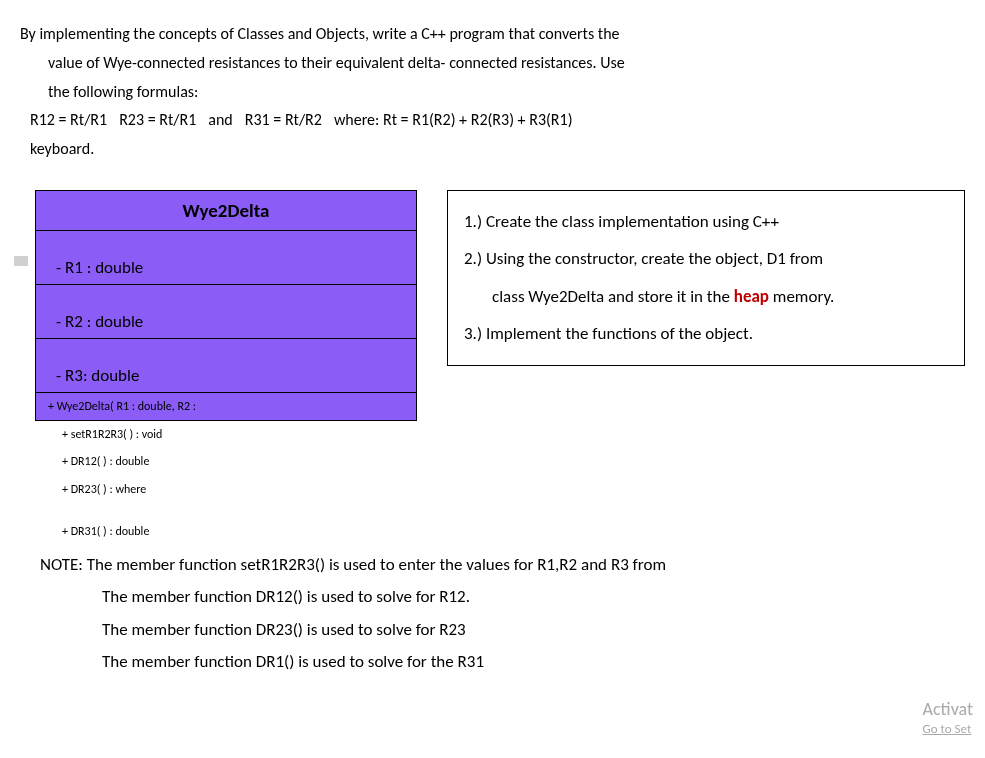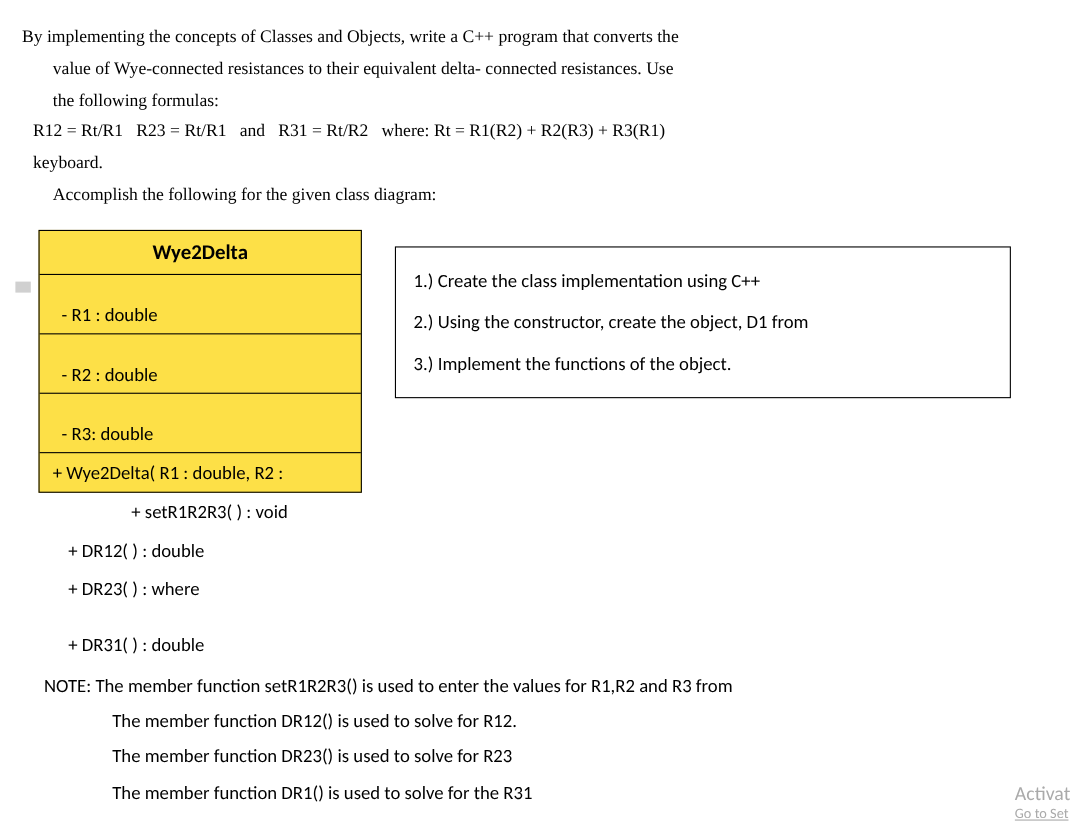--- a/index.html
+++ b/index.html
@@ -12,22 +12,21 @@
       font-size: 16px;
       color: #000;
       background: #fff;
       padding: 20px 20px 20px 20px;
       width: 985px;
       height: 758px;
       position: relative;
     }
     .intro-section {
       line-height: 1.8;
-      margin-bottom: 16px;
-      font-family: Liberation Serif, serif;
+      margin-bottom: 26px;
     }
     .intro-line-1 {
       padding-left: 0;
     }
     .intro-line-2 {
       padding-left: 28px;
     }
     .intro-line-3 {
       padding-left: 28px;
     }
@@ -47,78 +46,77 @@
     }
     .diagram-row {
       display: flex;
       gap: 30px;
       margin-top: 15px;
       align-items: flex-start;
       padding-left: 15px;
     }
     .class-table {
       border: 1.5px solid #000;
-      width: 294px;
-      background: #fde047;
+      width: 382px;
+      background: #8b5cf6;
     }
     .class-header {
       border-bottom: 1.5px solid #000;
       text-align: center;
       font-weight: bold;
       font-size: 19px;
       padding: 8px 0;
     }
     .class-attr {
       border-bottom: 1.5px solid #000;
       padding: 6px 10px 6px 20px;
       font-size: 17px;
       margin-top: 20px;
     }
     .class-attr.no-border {
       border-bottom: none;
     }
     .class-method {
       padding: 4px 10px 4px 12px;
-      font-size: 17px;
+      font-size: 12px;
       line-height: 1.6;
     }
     .class-method.first {
        border-top: 1.5px solid #000;
     }
     .class-method.indent {
       padding-left: 44px;
     }
     .task-box {
       border: 1.5px solid #000;
       width: 560px;
       padding: 12px 16px;
       line-height: 2.2;
       font-size: 17px;
-      margin-top: 15px;
     }
     .task-indent {
       padding-left: 28px;
     }
     .heap {
       color: #c00000;
       font-weight: bold;
     }
     .note-section {
       margin-top: 4px;
       padding-left: 20px;
       font-size: 17px;
       line-height: 1.9;
     }
     .note-indent {
       padding-left: 62px;
     }
     .watermark {
       position: absolute;
       right: 12px;
-      bottom: 8px;
+      bottom: 20px;
       color: #aaa;
       font-size: 18px;
       line-height: 1.3;
     }
     .watermark-sub {
       font-size: 13px;
       color: #aaa;
       text-decoration: underline;
     }
     .tab-marker {
@@ -140,41 +138,43 @@
   <div class="intro-line-2">value of Wye-connected resistances to their equivalent delta- connected resistances. Use</div>
   <div class="intro-line-3">the following formulas:</div>
   <div class="formula-row">
     <span>R12 = Rt/R1</span>
     <span>R23 =  Rt/R1</span>
     <span>and</span>
     <span>R31 = Rt/R2</span>
     <span>where: Rt = R1(R2) + R2(R3) + R3(R1)</span>
   </div>
   <div class="intro-line-6">keyboard.</div>
-  <div class="intro-line-7">Accomplish the following for the given class diagram:</div>
 </div>
 
 <div class="diagram-row">
   <div>
     <div class="class-table">
       <div class="class-header">Wye2Delta</div>
       <div class="class-attr">-     R1 : double</div>
       <div class="class-attr">-     R2 : double</div>
       <div class="class-attr no-border">-     R3:  double</div>
       <div class="class-method first">+   Wye2Delta( R1 : double, R2 :</div>
     </div>
-    <div class="class-method" style="padding-left:27px;text-align:center;">+   setR1R2R3( ) :  void</div>
+    <div class="class-method" style="padding-left:27px;">+   setR1R2R3( ) :  void</div>
     <div class="class-method" style="padding-left:27px;">+   DR12( ) : double</div>
     <div class="class-method" style="padding-left:27px;">+   DR23( ) :  where</div>
     <div class="class-method" style="padding-left:27px;margin-top:15px;">+   DR31( ) :  double</div>
   </div>
 
   <div class="task-box">
     <div>1.) Create the class implementation using C++</div>
     <div>2.) Using the constructor, create the object, D1 from</div>
+    <div class="task-indent">
+      <span>class Wye2Delta and store it in the </span><span class="heap">heap</span><span> memory.</span>
+    </div>
     <div>3.) Implement the functions of the  object.</div>
   </div>
 </div>
 
 <div class="note-section">
   <div>NOTE: The member function setR1R2R3() is used to enter the values for R1,R2 and R3  from</div>
   <div class="note-indent">The member function DR12() is used to solve for R12.</div>
   <div class="note-indent">The member function DR23() is used to solve for R23</div>
   <div class="note-indent">The member function  DR1() is used to solve for the  R31</div>
 </div>

